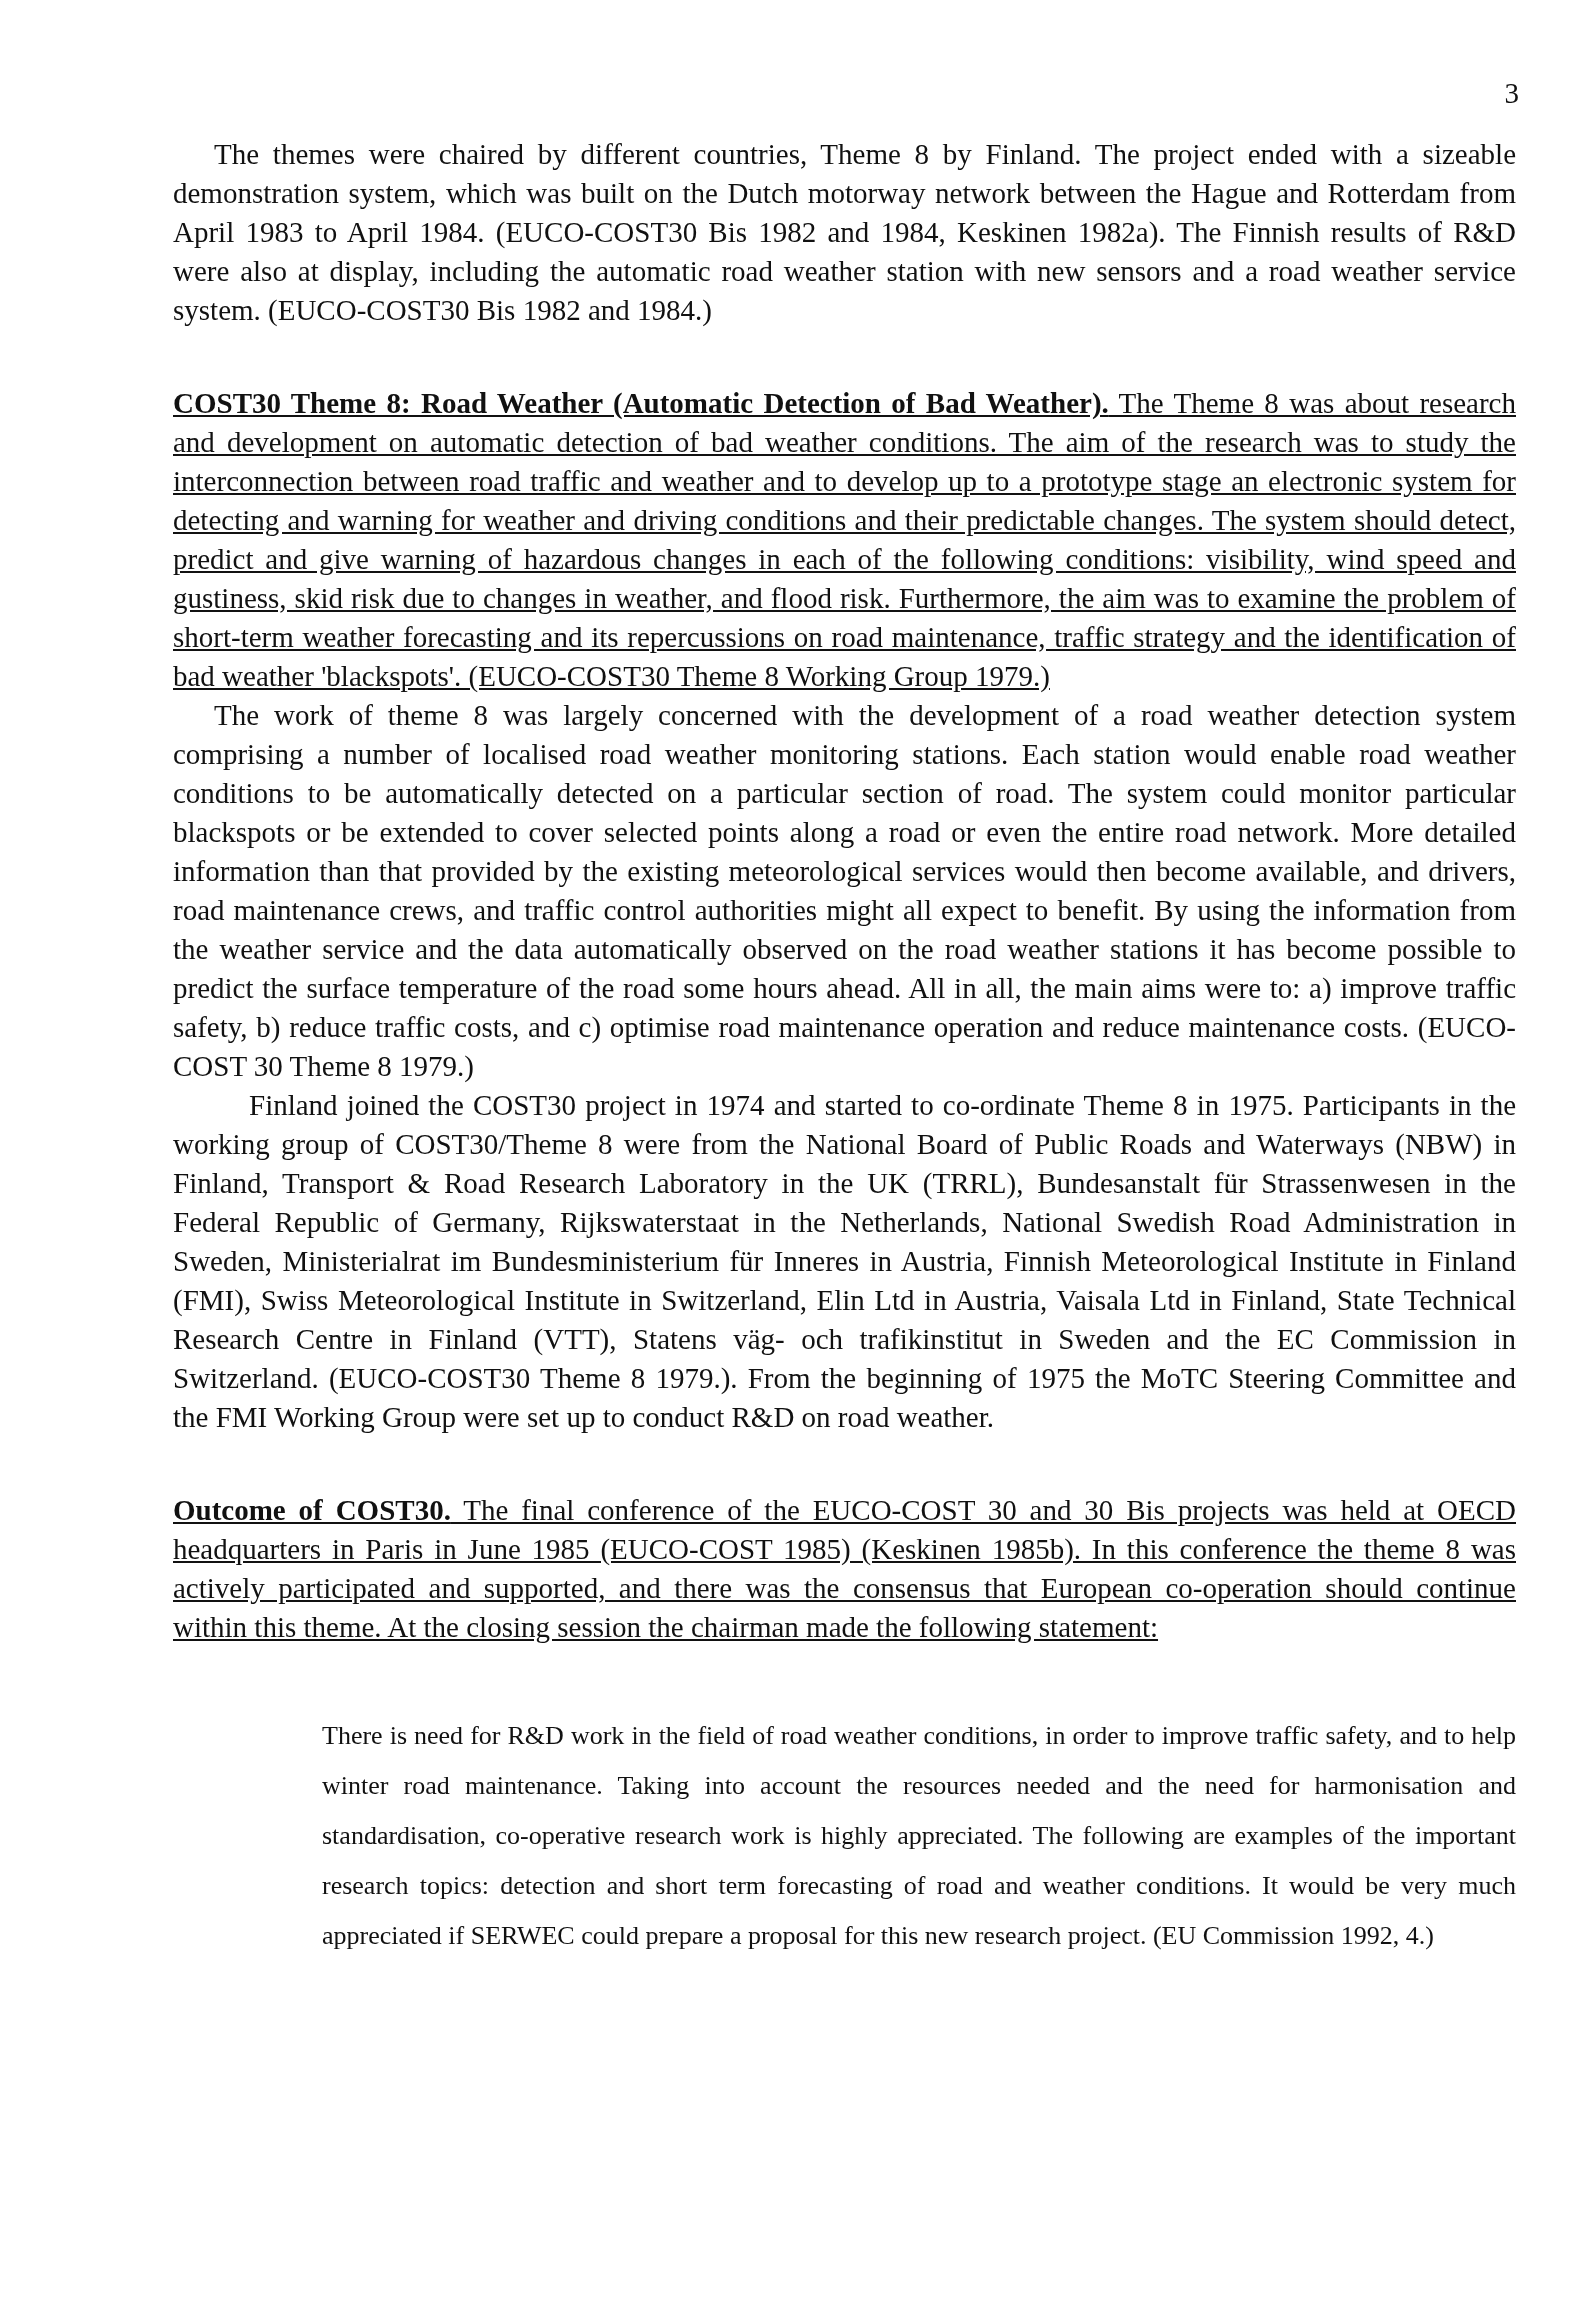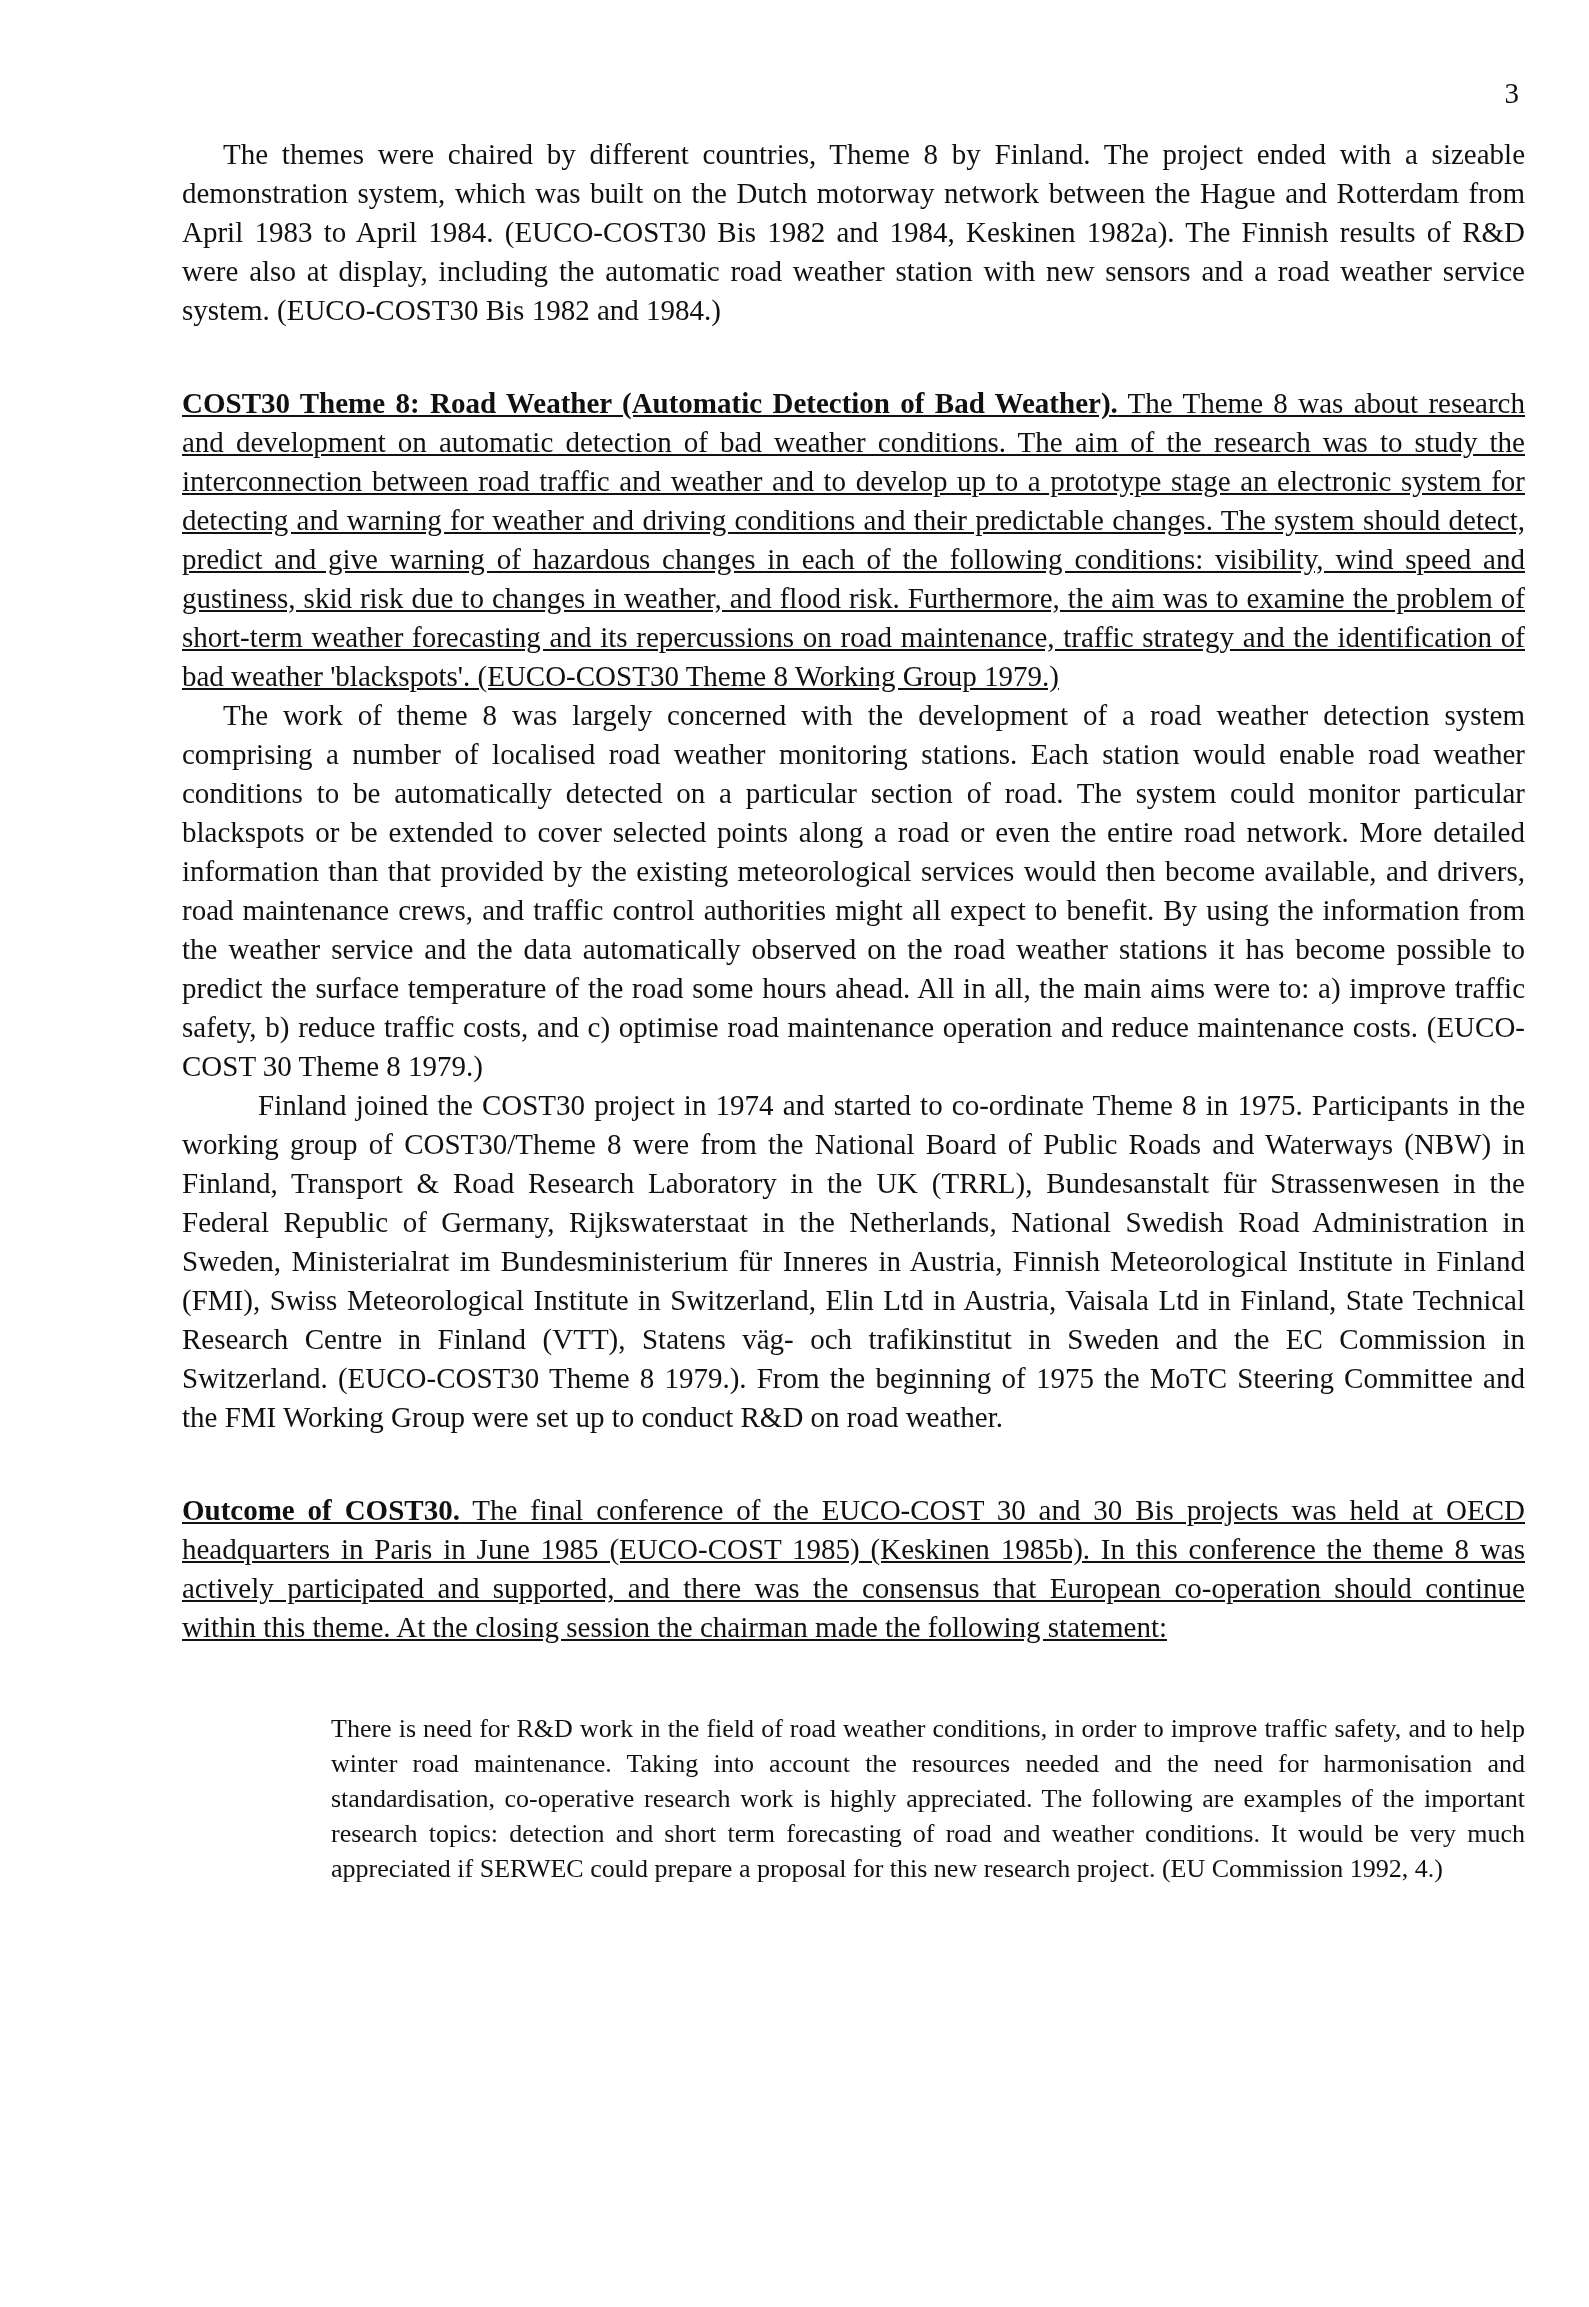--- a/index.html
+++ b/index.html
@@ -13,36 +13,36 @@
   }
   .page-number {
     position: absolute;
     top: 79px;
     right: 70px;
     font-size: 29px;
     line-height: 1;
   }
   .content {
     position: absolute;
-    left: 182px;
+    left: 173px;
     top: 135px;
     width: 1343px;
     font-size: 29px;
     line-height: 39px;
     text-align: justify;
   }
   .content p { margin: 0; }
   .indent { text-indent: 41px; }
   .indent-wide { text-indent: 76px; }
   .gap-lg { margin-top: 54px !important; text-decoration: underline; }
   .heading { font-weight: bold; }
   .quote {
     margin: 64px 0 0 149px !important;
     font-size: 26px;
-    line-height: 35px;
+    line-height: 50px;
     text-align: justify;
   }
 </style>
 </head>
 <body>
 
 <div class="page-number">3</div>
 
 <div class="content">
   <p class="indent">The themes were chaired by different countries, Theme 8 by Finland. The project ended with a sizeable demonstration system, which was built on the Dutch motorway network between the Hague and Rotterdam from April 1983 to April 1984. (EUCO-COST30 Bis 1982 and 1984, Keskinen 1982a). The Finnish results of R&amp;D were also at display, including the automatic road weather station with new sensors and a road weather service system. (EUCO-COST30 Bis 1982 and 1984.)</p>

